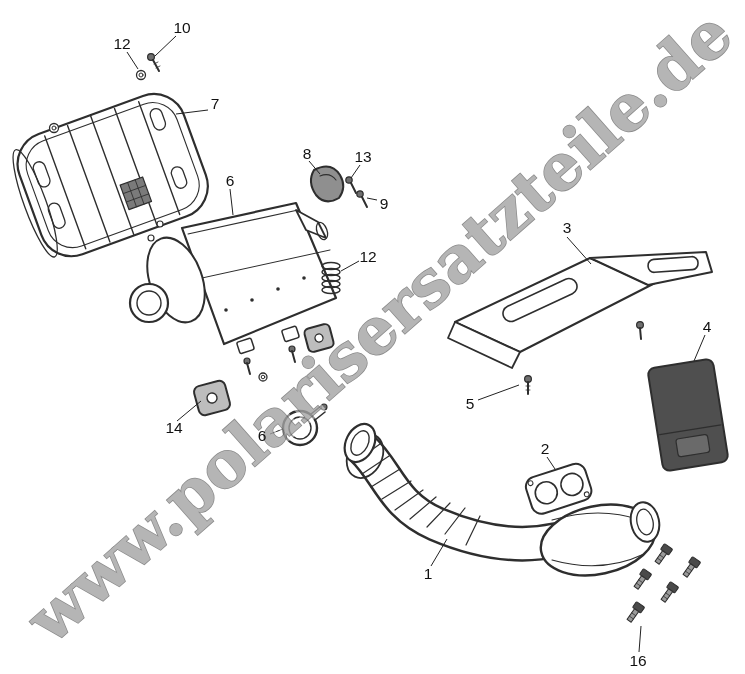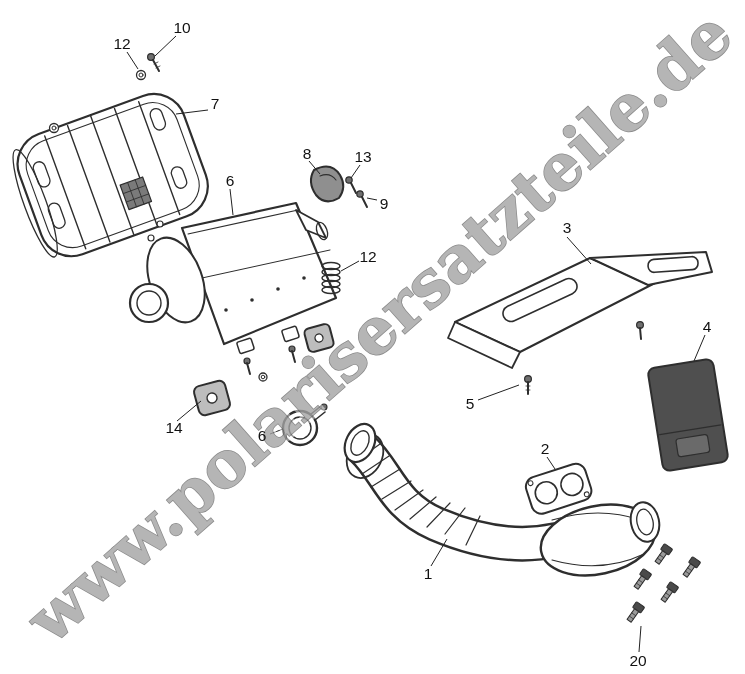--- a/index.html
+++ b/index.html
@@ -252,16 +252,16 @@
   <div class="callout" style="left:230px;top:181px">6</div>
   <div class="callout" style="left:215px;top:104px">7</div>
   <div class="callout" style="left:307px;top:154px">8</div>
   <div class="callout" style="left:384px;top:204px">9</div>
   <div class="callout" style="left:182px;top:28px">10</div>
   <div class="callout" style="left:363px;top:157px">13</div>
   <div class="callout" style="left:122px;top:44px">12</div>
   <div class="callout" style="left:262px;top:436px">6</div>
   <div class="callout" style="left:174px;top:428px">14</div>
   <div class="callout" style="left:368px;top:257px">12</div>
-  <div class="callout" style="left:638px;top:661px">20</div>
+  <div class="callout" style="left:638px;top:661px">16</div>
 
 
 </div>
 
 </body></html>

